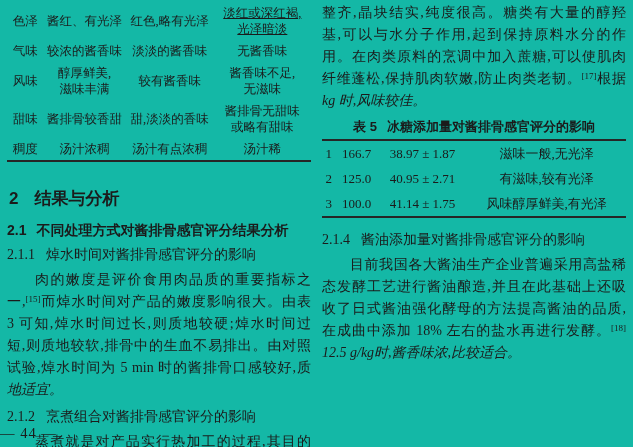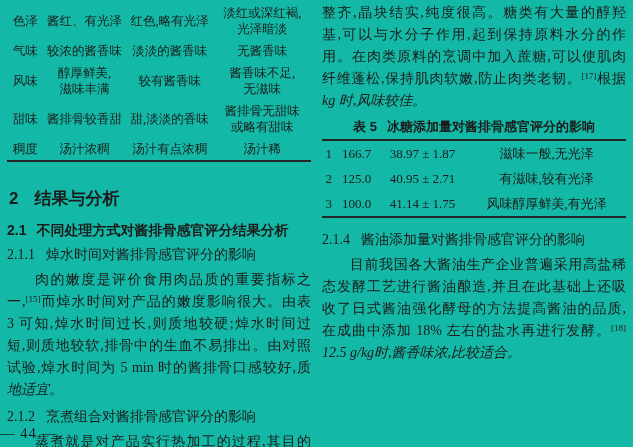--- a/index.html
+++ b/index.html
@@ -11,21 +11,21 @@
   .col-left  { position:absolute; left:7px;  top:2px; width:304px; }
   .col-right { position:absolute; left:322px; top:2px; width:304px; }
 
   
   .tbl-top { width:100%; border-collapse:collapse; border-bottom:2px solid #262626; }
   .tbl-top td {
     text-align:center; vertical-align:middle; white-space:pre-line;
     font-size:12.5px; line-height:16px; padding:3px 1px;
   }
   .tbl-top .c0 { width:12%; } .tbl-top .c1 { width:27%; }
-  .tbl-top .c2 { width:29%; } .tbl-top .c3 { width:32%; }
+  .tbl-top .c2 { width:29%; } .tbl-top .c3 { width:32%;text-decoration:underline; }
 
   
   .h2 { margin:27px 0 0 2px; font-family:"Liberation Sans","DejaVu Sans",sans-serif;
         font-weight:bold; font-size:17px; line-height:20px; }
   .h2 .hnum { margin-right:16px; }
   .h21 { margin:13px 0 0 0; font-family:"Liberation Sans","DejaVu Sans",sans-serif;
          font-weight:bold; font-size:14px; line-height:17px; }
   .h21 .hnum { margin-right:10px; }
   .h3 { font-size:14px; line-height:18px; margin:7px 0 0 0; }
   .h3 .hnum { margin-right:11px; }

